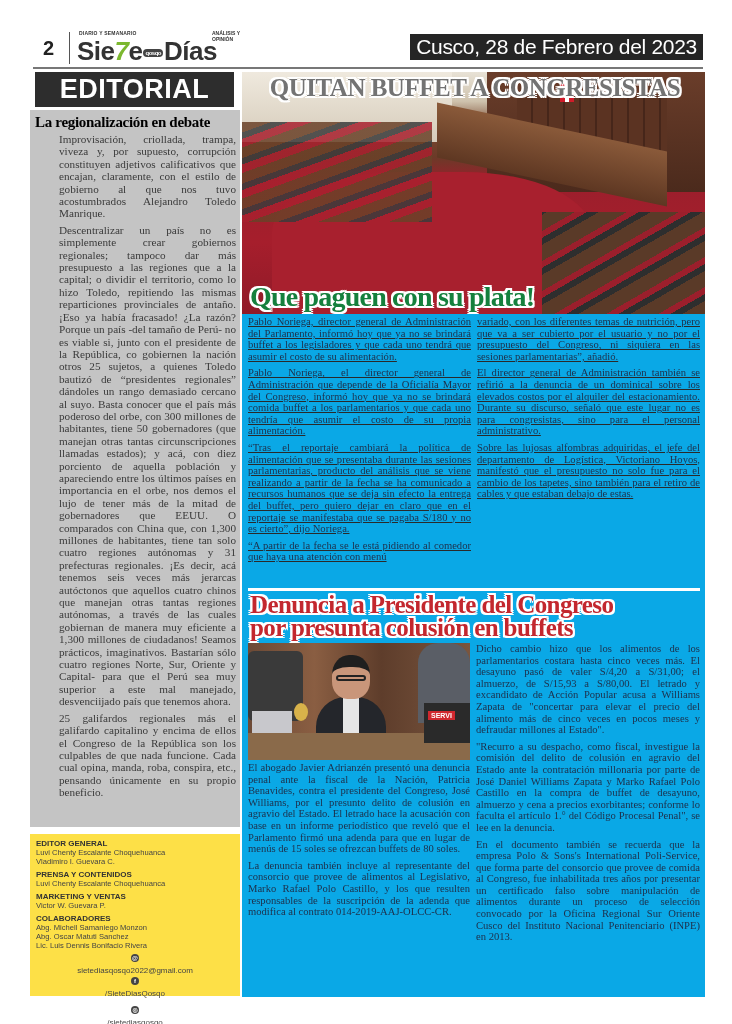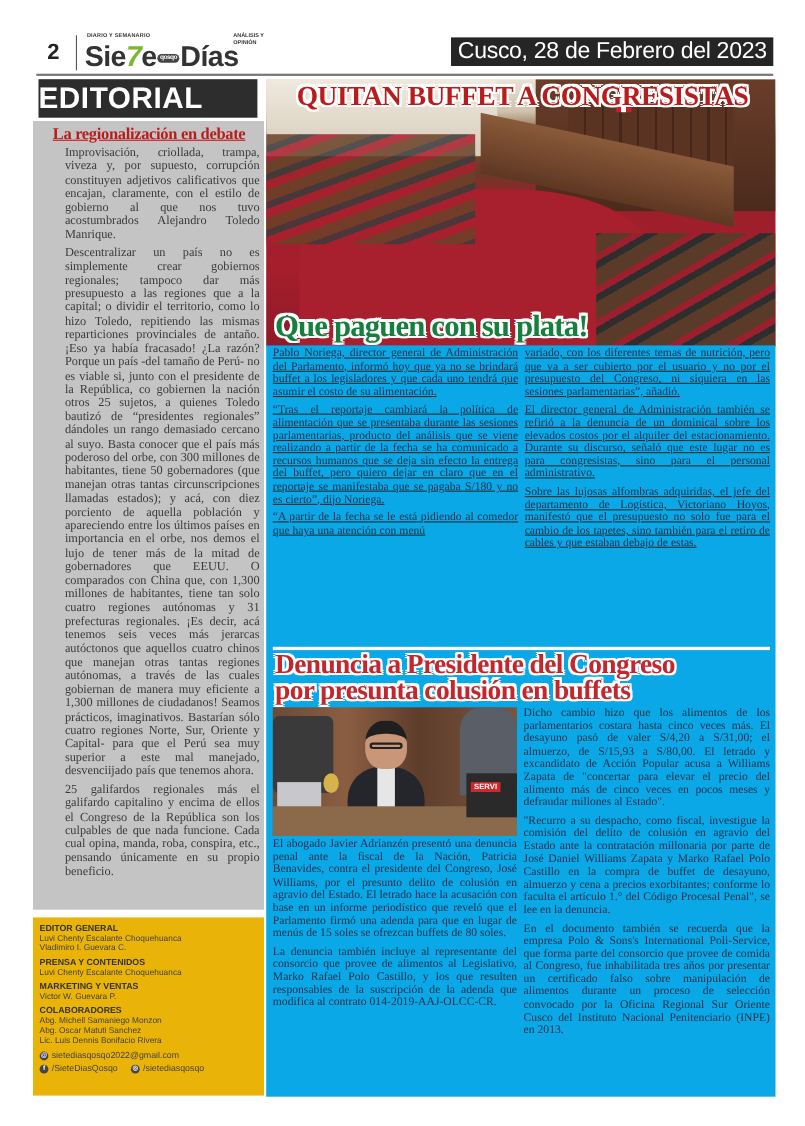--- a/index.html
+++ b/index.html
@@ -13,43 +13,43 @@
   .logo { position: absolute; left: 44px; top: 0; width: 180px; height: 40px; }
   .logo .tag1 { position: absolute; left: 2px; top: 2px; font: bold 5px "Liberation Sans", sans-serif; color: #333; letter-spacing: .2px; }
   .logo .tag2 { position: absolute; left: 135px; top: 2px; font: bold 5px "Liberation Sans", sans-serif; color: #333; }
   .logo .word { position: absolute; left: 0; top: 8px; font: bold 26px "Liberation Sans", sans-serif; color: #333; letter-spacing: -.5px; white-space: nowrap; }
   .logo .seven { color: #7cb82f; font-style: italic; }
   .logo .qosqo { display: inline-block; font: bold 6px "Liberation Sans", sans-serif; background: #444; color: #fff; border-radius: 6px; padding: 1px 2px; vertical-align: middle; margin: 0 1px; }
   .dateline { position: absolute; right: 0; top: 6px; height: 26px; background: #252525; color: #fff; font: 21px "Liberation Sans", sans-serif; padding: 0 6px; line-height: 26px; letter-spacing: -.3px; }
   .rule-top { position: absolute; left: 33px; top: 67px; width: 670px; height: 2px; background: #777; }
 
   
-  .editorial-banner { position: absolute; left: 35px; top: 72px; width: 199px; height: 35px; background: #2d2d2d; color: #fff; font: bold 27px "Liberation Sans", sans-serif; text-align: left; line-height: 35px; letter-spacing: .5px; }
+  .editorial-banner { position: absolute; left: 35px; top: 72px; width: 199px; height: 35px; background: #2d2d2d; color: #fff; font: bold 27px "Liberation Sans", sans-serif; text-align: center; line-height: 35px; letter-spacing: .5px; }
   .editorial-box { position: absolute; left: 30px; top: 110px; width: 210px; height: 717px; background: #c4c4c4; padding: 4px 4px 0 5px; }
-  .editorial-title { font: bold 15px "Liberation Serif", serif; color: #b91c1c; text-align: center; margin-bottom: 2px; letter-spacing: -.3px; text-decoration: underline; }
+  .editorial-title { font: bold 15px "Liberation Serif", serif; color: #000000; text-align: left; margin-bottom: 2px; letter-spacing: -.3px; }
   .editorial-body p { font: 11.2px/12.4px "Liberation Serif", serif; color: #3a3a3a; text-align: justify; margin-bottom: 4px; margin-left: 24px; }
 
-  .credits-box { position: absolute; left: 30px; top: 834px; width: 210px; height: 162px; background: #eab308; padding: 5px 6px; font-family: "Liberation Sans", sans-serif; }
+  .credits-box { position: absolute; left: 30px; top: 834px; width: 210px; height: 162px; background: #fde047; padding: 5px 6px; font-family: "Liberation Sans", sans-serif; }
   .credit-group { margin-bottom: 4px; }
   .credit-heading { font: bold 8px "Liberation Sans", sans-serif; color: #333; }
   .credit-line { font: 7.6px/9px "Liberation Sans", sans-serif; color: #444; }
-  .contact-line { font: 8px/12px "Liberation Sans", sans-serif; color: #444; display: flex; align-items: center; gap: 3px; }
+  .contact-line { font: 8px/12px "Liberation Sans", sans-serif; color: #444; display: flex; align-items: center; gap: 3px; flex-direction: column; }
   .ico { display: inline-block; width: 8px; height: 8px; border-radius: 50%; background: #444; color: #fff; font: bold 6px/8px "Liberation Sans", sans-serif; text-align: center; }
   .hero { position: absolute; left: 242px; top: 72px; width: 463px; height: 243px; overflow: hidden;
           background: linear-gradient(180deg, #e8e2d6 0%, #cfc3ae 12%, #7a4a32 22%, #6b3a28 35%, #9b1f2c 45%, #a61e2c 70%, #8f1a28 100%); }
   .hero .wall-l { position: absolute; left: 0; top: 0; width: 210px; height: 70px; background: linear-gradient(180deg,#efe9de,#d6ccbb); }
   .hero .wall-r { position: absolute; left: 245px; top: 0; width: 218px; height: 120px; background: linear-gradient(180deg,#6a3d2a,#4b2a1c); }
   .hero .wall-r::after { content:""; position:absolute; left: 30px; top: 20px; width: 150px; height: 70px; background: repeating-linear-gradient(90deg,#5b3322 0 14px,#46261a 14px 16px); }
   .hero .rostrum { position: absolute; left: 195px; top: 55px; width: 230px; height: 55px; background: linear-gradient(180deg,#8a5a3a,#5e3722); transform: skewY(12deg); }
   .hero .carpet { position: absolute; left: 30px; top: 100px; width: 320px; height: 150px; background: #a8202e; border-radius: 40% 40% 0 0; }
   .hero .benches-l { position: absolute; left: 0; top: 50px; width: 190px; height: 100px; background: repeating-linear-gradient(160deg,#6a4128 0 10px,#3b3b3b 10px 16px,#a8202e 16px 24px); opacity: .85; }
   .hero .benches-r { position: absolute; left: 300px; top: 140px; width: 163px; height: 105px; background: repeating-linear-gradient(-30deg,#5a3a28 0 14px,#2e2e2e 14px 20px,#9b1f2c 20px 26px); }
   .hero .flag { position: absolute; left: 318px; top: 8px; width: 14px; height: 22px; background: linear-gradient(90deg,#d01c2a 0 33%,#fff 33% 66%,#d01c2a 66%); }
 
-  .headline-main { position: absolute; left: 250px; top: 74px; width: 450px; font: bold 25px "Liberation Serif", serif; color: #b91c1c; text-align: center; letter-spacing: -.5px;
+  .headline-main { position: absolute; left: 250px; top: 74px; width: 450px; font: bold 25px "Liberation Serif", serif; color: #737373; text-align: center; letter-spacing: -.5px;
                    text-shadow: -2px -2px 0 #fff, 2px -2px 0 #fff, -2px 2px 0 #fff, 2px 2px 0 #fff, 0 2px 0 #fff, 0 -2px 0 #fff, 2px 0 0 #fff, -2px 0 0 #fff; }
   .headline-sub { position: absolute; left: 250px; top: 281px; font: bold 28px "Liberation Serif", serif; color: #15803d; letter-spacing: -.8px;
                   text-shadow: -2px -2px 0 #fff, 2px -2px 0 #fff, -2px 2px 0 #fff, 2px 2px 0 #fff, 0 2px 0 #fff, 0 -2px 0 #fff, 2px 0 0 #fff, -2px 0 0 #fff; }
 
   .blue-panel { position: absolute; left: 242px; top: 314px; width: 463px; height: 683px; background: #0aa8e6; }
   .article-cols { position: absolute; left: 248px; top: 316px; width: 452px; height: 270px; display: flex; gap: 6px; }
   .col { width: 223px; text-decoration: underline; }
   .col p { font: 10.6px/11.6px "Liberation Serif", serif; color: #1e2f4a; text-align: justify; margin-bottom: 5px; }
 
   .divider-white { position: absolute; left: 248px; top: 588px; width: 452px; height: 3px; background: #fff; }
@@ -144,20 +144,21 @@
   <div class="flag"></div>
 </div>
 <div class="headline-main">QUITAN BUFFET A CONGRESISTAS</div>
 <div class="headline-sub">Que paguen con su plata!</div>
 
 <div class="blue-panel"></div>
 
 <div class="article-cols">
   <div class="col">
     <p>Pablo Noriega, director general de Administración del Parlamento, informó hoy que ya no se brindará buffet a los legisladores y que cada uno tendrá que asumir el costo de su alimentación.</p>
+    <p>Pablo Noriega, el director general de Administración que depende de la Oficialía Mayor del Congreso, informó hoy que ya no se brindará comida buffet a los parlamentarios y que cada uno tendría que asumir el costo de su propia alimentación.</p>
     <p>“Tras el reportaje cambiará la política de alimentación que se presentaba durante las sesiones parlamentarias, producto del análisis que se viene realizando a partir de la fecha se ha comunicado a recursos humanos que se deja sin efecto la entrega del buffet, pero quiero dejar en claro que en el reportaje se manifestaba que se pagaba S/180 y no es cierto”, dijo Noriega.</p>
     <p>“A partir de la fecha se le está pidiendo al comedor que haya una atención con menú</p>
   </div>
   <div class="col">
     <p>variado, con los diferentes temas de nutrición, pero que va a ser cubierto por el usuario y no por el presupuesto del Congreso, ni siquiera en las sesiones parlamentarias”, añadió.</p>
     <p>El director general de Administración también se refirió a la denuncia de un dominical sobre los elevados costos por el alquiler del estacionamiento. Durante su discurso, señaló que este lugar no es para congresistas, sino para el personal administrativo.</p>
     <p>Sobre las lujosas alfombras adquiridas, el jefe del departamento de Logística, Victoriano Hoyos, manifestó que el presupuesto no solo fue para el cambio de los tapetes, sino también para el retiro de cables y que estaban debajo de estas.</p>
   </div>
 </div>
 

